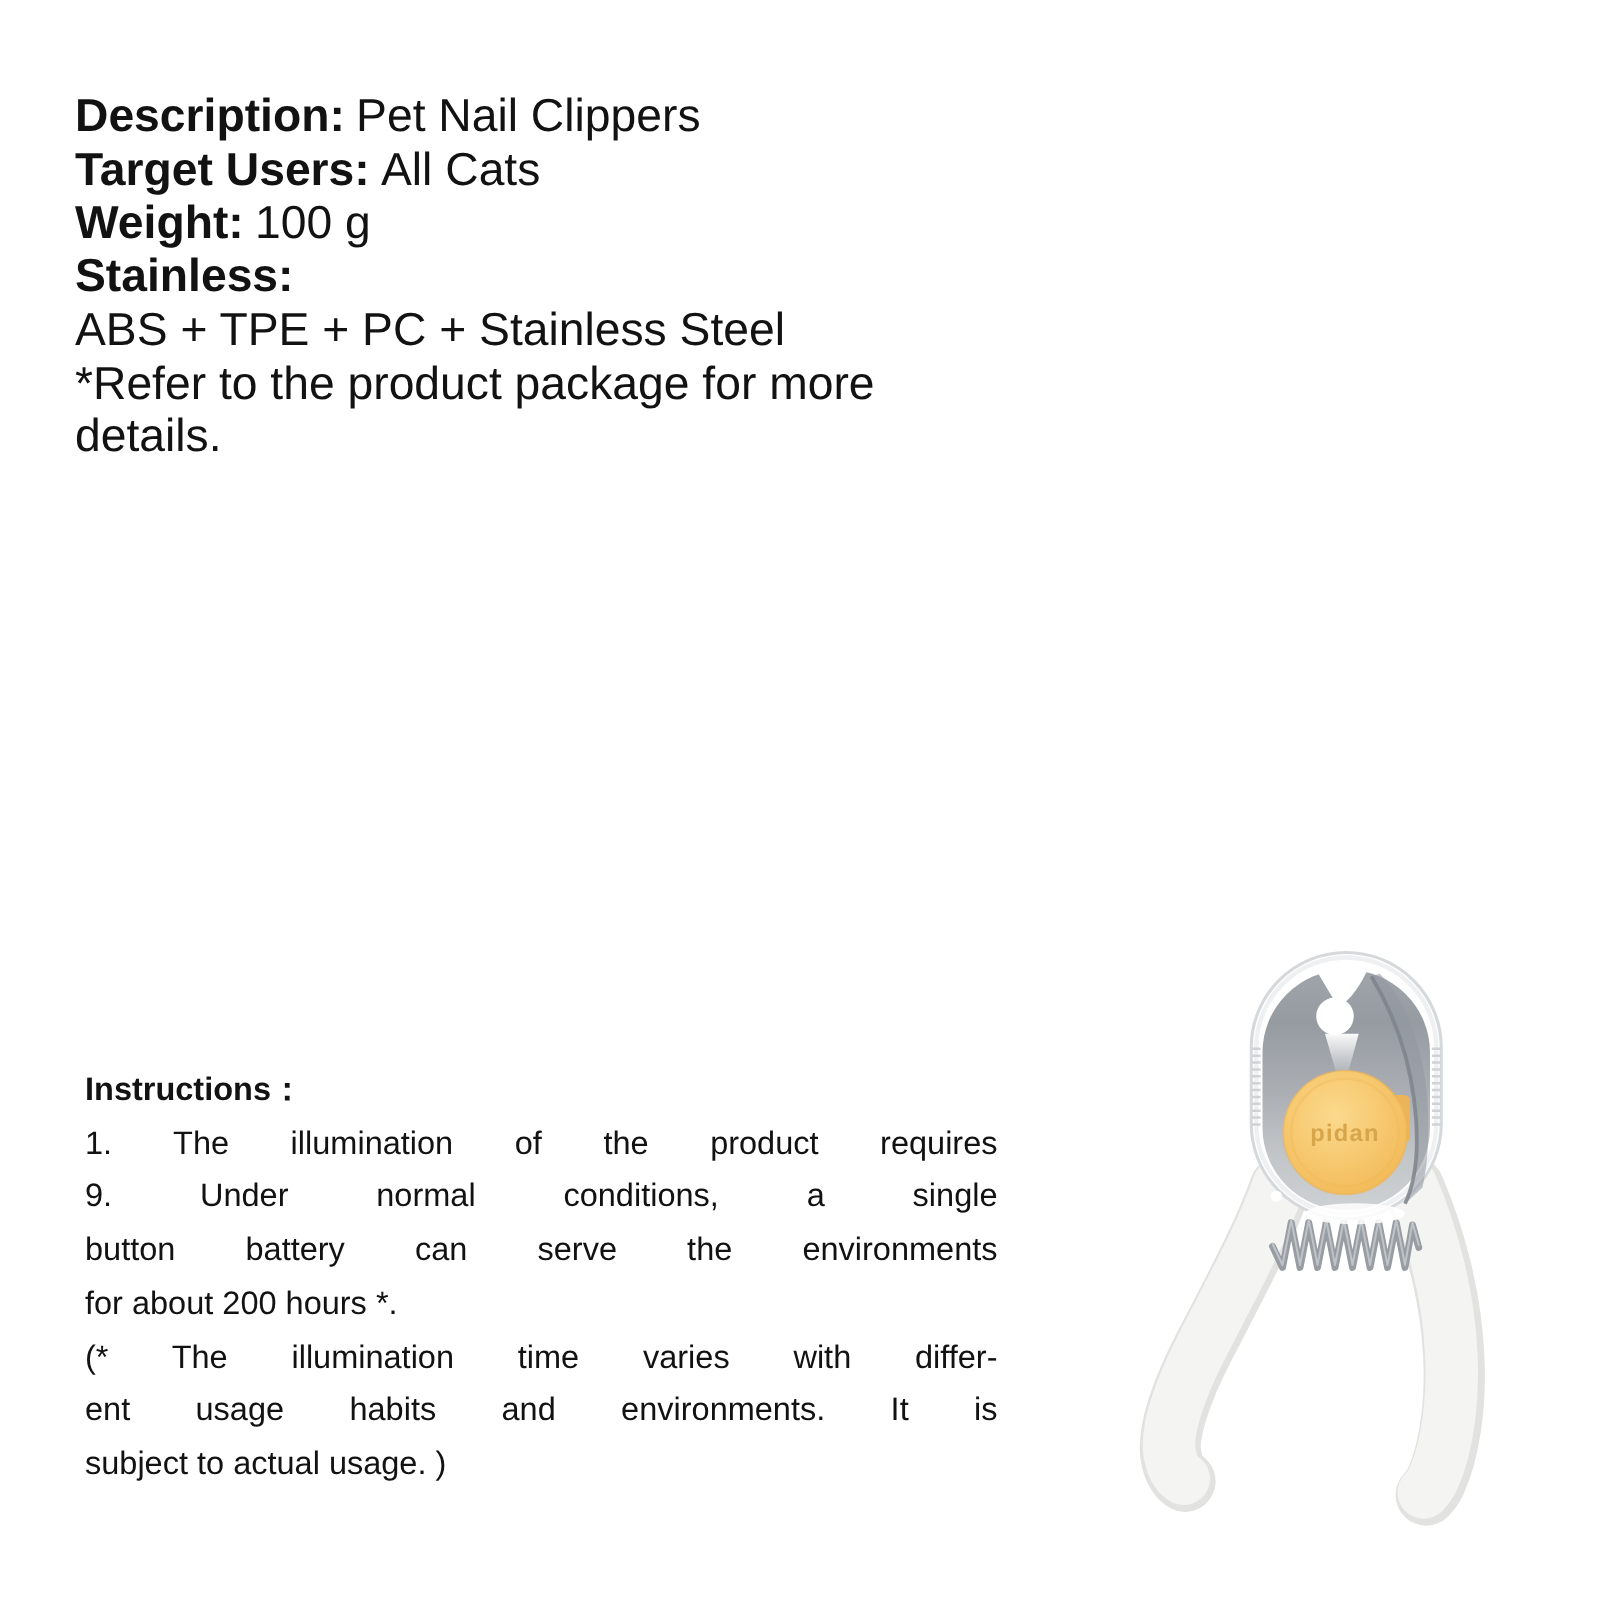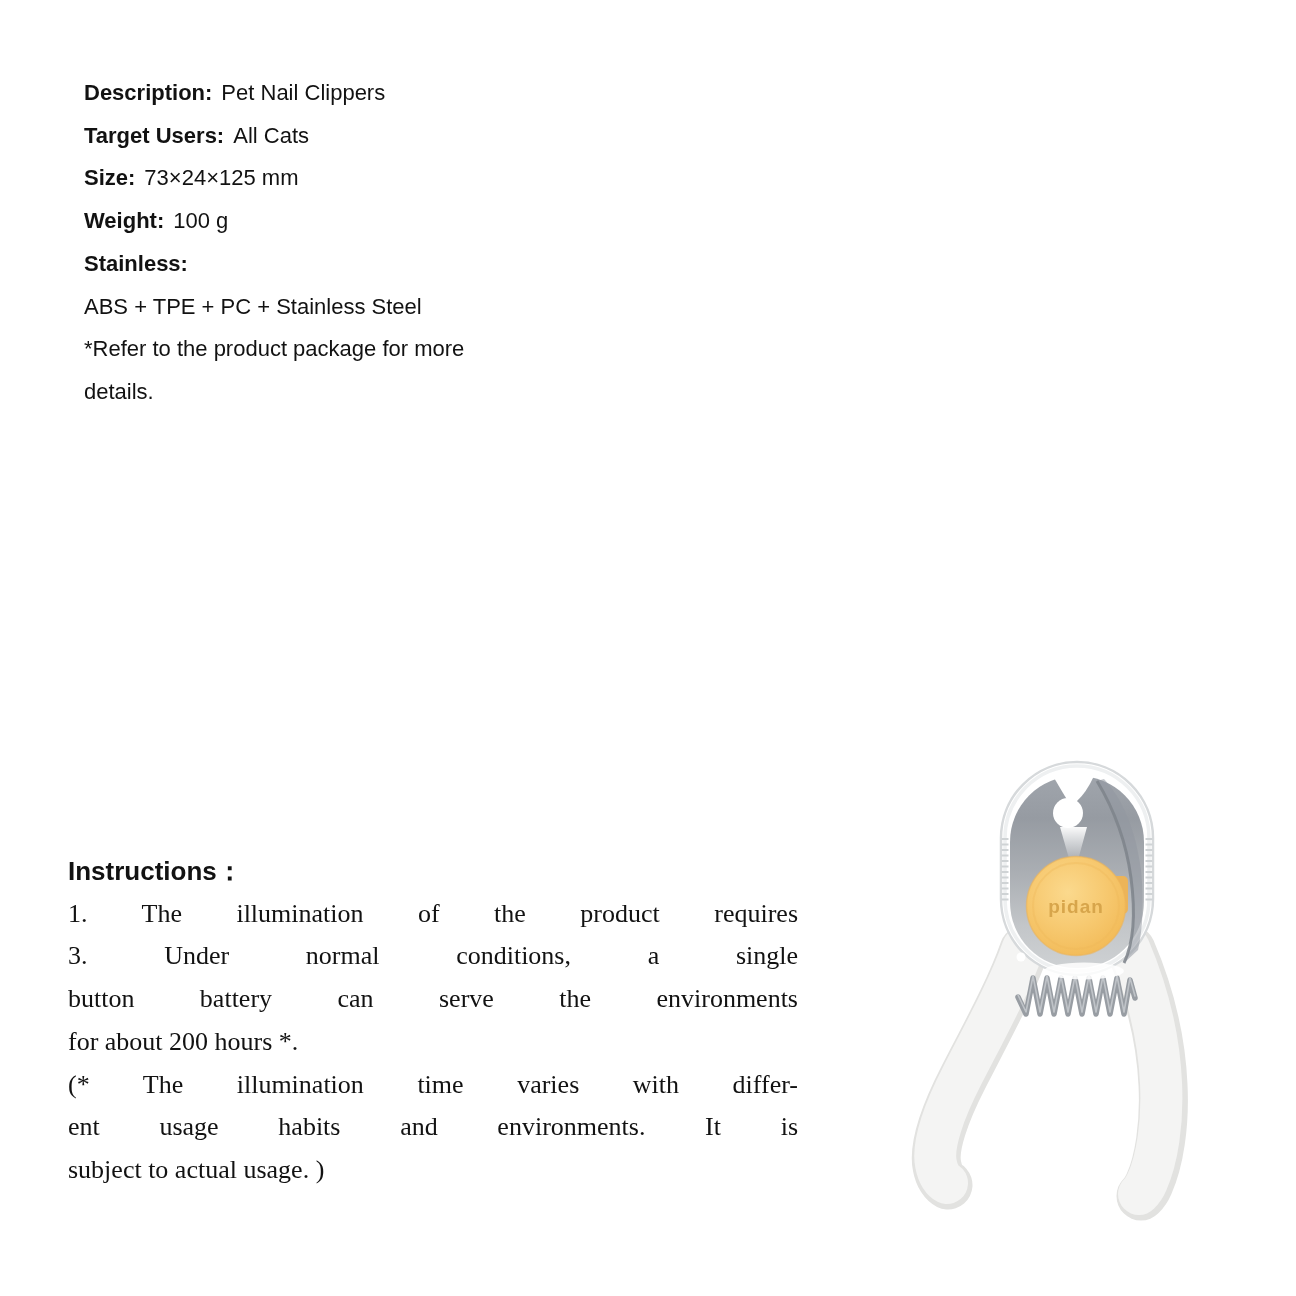--- a/index.html
+++ b/index.html
@@ -3,59 +3,58 @@
 <meta charset="utf-8">
 <style>
   html,body{margin:0;padding:0;}
   body{
     width:1296px;height:1296px;position:relative;overflow:hidden;
     background:#ffffff;
     font-family:"Liberation Sans","DejaVu Sans",sans-serif;
     color:#121212;
   }
   .spec-block{
-    position:absolute;left:84px;top:72px;width:760px;
-    font-size:22px;line-height:42.7px;
+    position:absolute;left:60px;top:72px;width:760px;
+    font-size:37px;line-height:42.7px;
   }
   .spec-line .lbl{font-weight:bold;margin-right:9px;}
   .spec-line .lbl:empty{margin-right:0;}
   .instructions-block{
     position:absolute;left:68px;top:850px;width:730px;
     font-size:26px;line-height:42.7px;
   }
   .ins-title{font-weight:bold;}
-  .ins-line{text-align:left;font-family:Liberation Serif, serif;}
+  .ins-line{text-align:left;}
   .ins-line.stretch{text-align:justify;text-align-last:justify;}
   .ins-line.stretch-char{text-align:justify;text-align-last:justify;text-justify:inter-character;}
   .product-svg{position:absolute;left:900px;top:730px;width:400px;height:540px;}
   .product-svg text{
     font-family:"Liberation Sans","DejaVu Sans",sans-serif;
     font-weight:bold;font-size:19px;letter-spacing:1px;
   }
 </style>
 </head>
 <body>
 
 <main>
 
   <section class="spec-block">
     <div class="spec-line"><span class="lbl">Description:</span><span>Pet Nail Clippers</span></div>
     <div class="spec-line"><span class="lbl">Target Users:</span><span>All Cats</span></div>
-    <div class="spec-line"><span class="lbl">Size:</span><span>73×24×125 mm</span></div>
     <div class="spec-line"><span class="lbl">Weight:</span><span>100 g</span></div>
     <div class="spec-line"><span class="lbl">Stainless:</span><span></span></div>
     <div class="spec-line"><span class="lbl"></span><span>ABS + TPE + PC + Stainless Steel</span></div>
     <div class="spec-line"><span class="lbl"></span><span>*Refer to the product package for more</span></div>
     <div class="spec-line"><span class="lbl"></span><span>details.</span></div>
   </section>
 
   <section class="instructions-block">
     <div class="ins-title">Instructions：</div>
     <div class="ins-line stretch">1. The illumination of the product requires</div>
-    <div class="ins-line stretch-char">3. Under normal conditions, a single</div>
+    <div class="ins-line stretch-char">9. Under normal conditions, a single</div>
     <div class="ins-line stretch">button battery can serve the environments</div>
     <div class="ins-line">for about 200 hours *.</div>
     <div class="ins-line stretch">(* The illumination time varies with differ-</div>
     <div class="ins-line stretch">ent usage habits and environments. It is</div>
     <div class="ins-line">subject to actual usage. )</div>
   </section>
 
   <svg class="product-svg" viewBox="900 730 400 540" xmlns="http://www.w3.org/2000/svg">
     <defs>
       <linearGradient id="bladeGrad" x1="0" y1="0" x2="0" y2="1">

